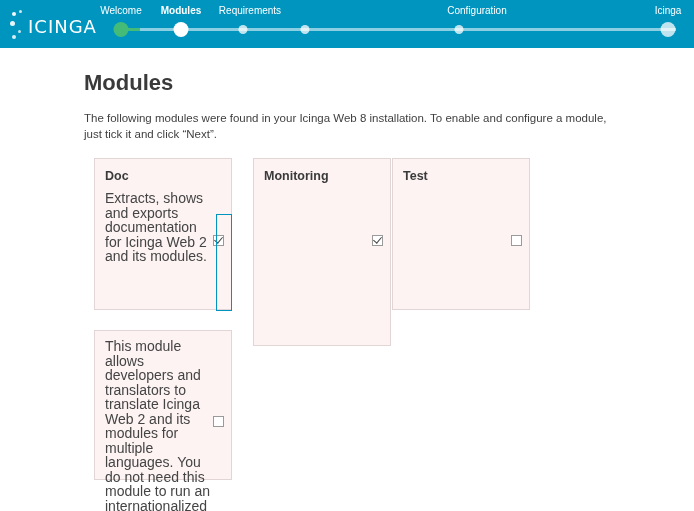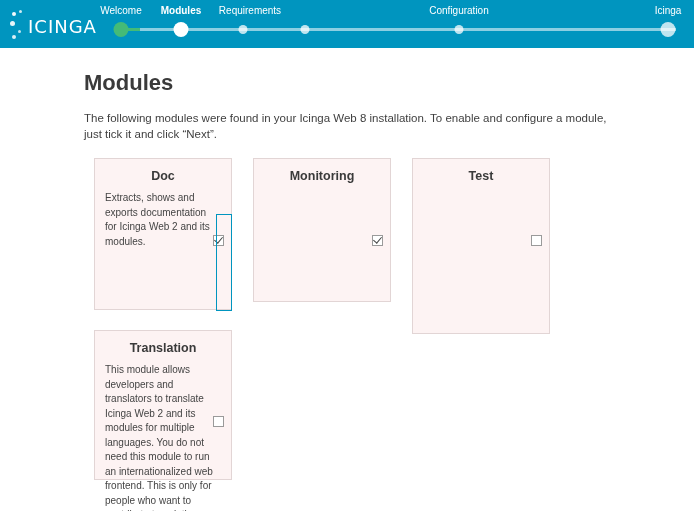--- a/index.html
+++ b/index.html
@@ -145,28 +145,28 @@
   }
   .module {
     position: absolute;
     width: 138px;
     background: #fdf3f3;
     border: 1px solid #e2d5d5;
     box-sizing: border-box;
     padding: 8px 10px 10px 10px;
   }
   .module-title {
-    text-align: center;
+    text-align: left;
     font-size: 12.5px;
     font-weight: bold;
     color: #3a3a3a;
     margin: 2px 0 8px 0;
   }
   .module-desc {
-    font-size: 10px;
+    font-size: 14px;
     line-height: 14.5px;
     color: #444444;
     width: 108px;
   }
   .module-check {
     position: absolute;
     right: 7px;
     width: 11px;
     height: 11px;
     border: 1px solid #9a9a9a;
@@ -205,21 +205,21 @@
         <span class="d5"></span>
     </div>
     <div class="logo-text">ICINGA</div>
   </div>
 
   <div class="wizard">
     <div class="wizard-labels">
       <div class="wizard-label" style="left:21px;">Welcome</div>
       <div class="wizard-label active" style="left:81px;">Modules</div>
       <div class="wizard-label" style="left:150px;">Requirements</div>
-      <div class="wizard-label" style="left:359px;">Configuration</div>
+      <div class="wizard-label" style="left:377px;">Configuration</div>
       <div class="wizard-label" style="left:568px;">Icinga</div>
     </div>
     <div class="track"></div>
     <div class="track-done" style="width:22px;"></div>
     <div class="node done" style="left:21px;"></div>
     <div class="node current" style="left:81px;"></div>
     <div class="node small" style="left:143px;"></div>
     <div class="node small" style="left:205px;"></div>
     <div class="node small" style="left:359px;"></div>
     <div class="node" style="left:568px;"></div>
@@ -233,31 +233,30 @@
 
   <div class="modules">
 
     <div class="module" style="left:0px; top:0px; height:152px;">
       <div class="module-title">Doc</div>
       <div class="module-desc">Extracts, shows and exports documentation for Icinga Web 2 and its modules.</div>
       <div class="module-check checked" style="top:76px;"></div>
     </div>
     <div class="focus-ring" style="left:122px; top:56px; width:16px; height:97px;"></div>
 
-    <div class="module" style="left:159px; top:0px; height:144px;">
+    <div class="module" style="left:159px; top:0px; height:188px;">
       <div class="module-title">Monitoring</div>
       <div class="module-check checked" style="top:76px;"></div>
     </div>
 
-    <div class="module" style="left:318px; top:0px; height:176px;">
+    <div class="module" style="left:298px; top:0px; height:152px;">
       <div class="module-title">Test</div>
       <div class="module-check" style="top:76px;"></div>
     </div>
 
     <div class="module" style="left:0px; top:172px; height:150px;">
-      <div class="module-title">Translation</div>
       <div class="module-desc">This module allows developers and translators to translate Icinga Web 2 and its modules for multiple languages. You do not need this module to run an internationalized web frontend. This is only for people who want to contribute translations or translate just their own modules.</div>
       <div class="module-check" style="top:85px;"></div>
     </div>
 
   </div>
 
 </div>
 
 </body></html>

